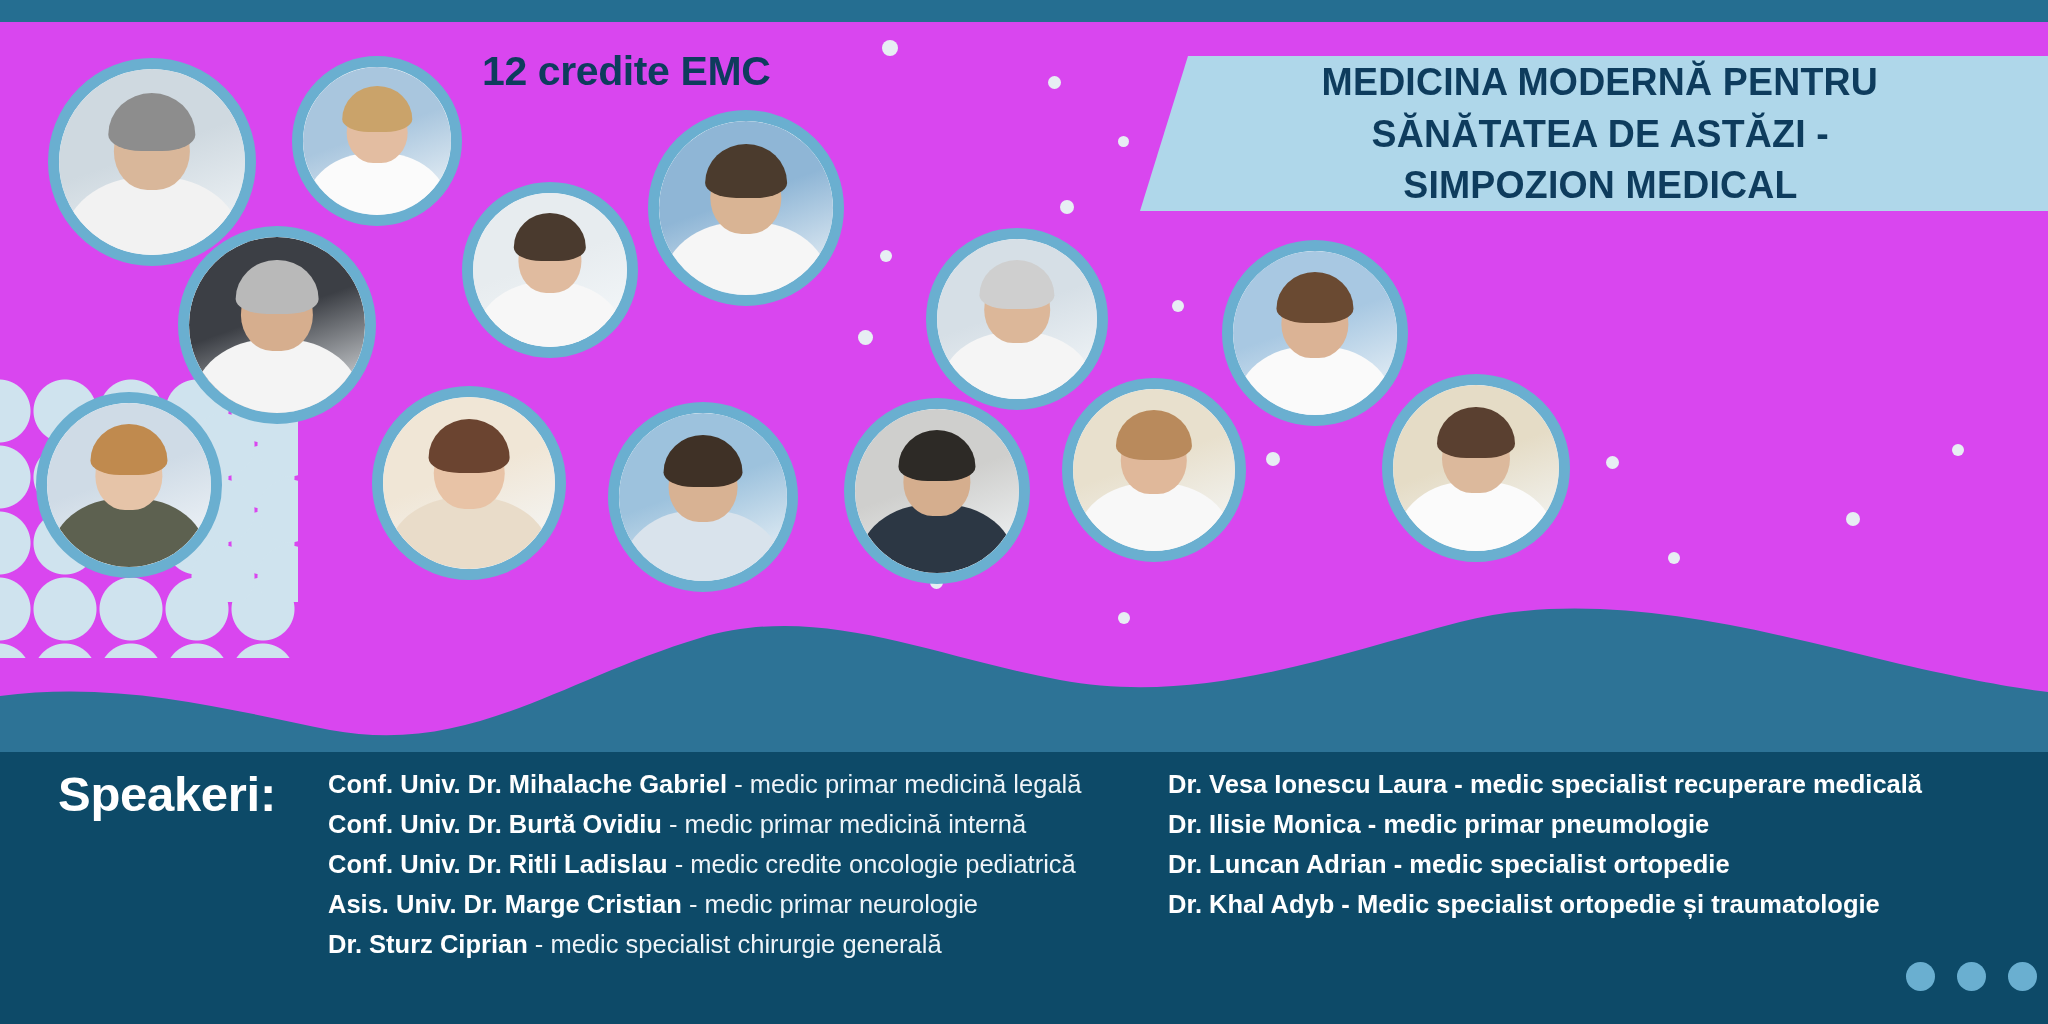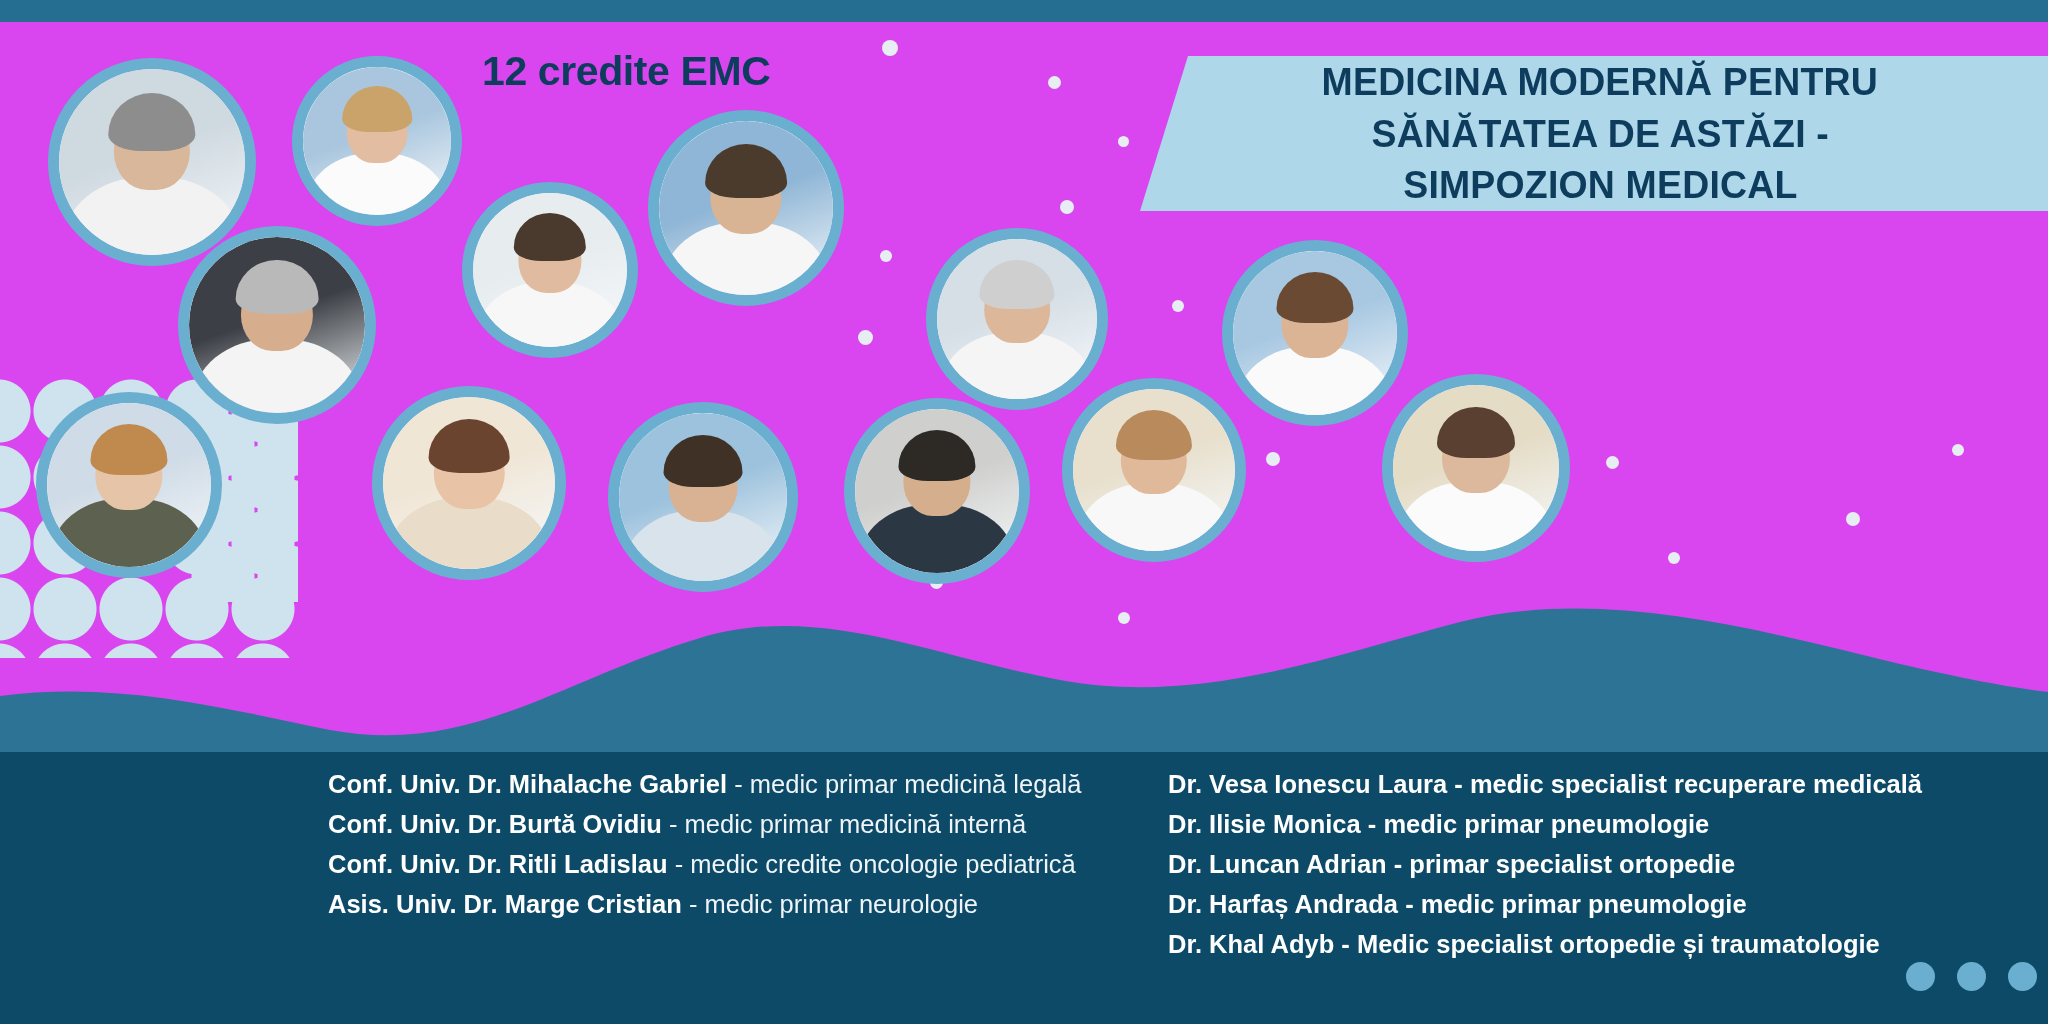--- a/index.html
+++ b/index.html
@@ -353,31 +353,32 @@
         <div class="inner">
           <div class="bd" style="background: linear-gradient(160deg, rgb(229, 220, 198) 0%, rgb(229, 220, 198) 45%, rgba(255, 255, 255, 0.45) 100%);"></div>
           <div class="torso" style="background: rgb(251, 251, 251);"></div>
           <div class="head" style="background: rgb(220, 185, 156);"></div>
           <div class="hair" style="background: rgb(90, 64, 48);"></div>
         </div>
       </div>
     </div>
 
   <div class="footer"></div>
+  <div class="speakers-label">Speakeri:</div>
   <div class="col col-left" id="col-left">
       <div><span class="nm">Conf. Univ. Dr. Mihalache Gabriel</span><span class="ds"> - medic primar medicină legală</span></div>
       <div><span class="nm">Conf. Univ. Dr. Burtă Ovidiu</span><span class="ds"> - medic primar medicină internă</span></div>
       <div><span class="nm">Conf. Univ. Dr. Ritli Ladislau</span><span class="ds"> - medic credite oncologie pediatrică</span></div>
       <div><span class="nm">Asis. Univ. Dr. Marge Cristian</span><span class="ds"> - medic primar neurologie</span></div>
+      <div><span class="nm">Dr. Sturz Ciprian</span><span class="ds"> - medic specialist chirurgie generală</span></div>
     </div>
   <div class="col col-right" id="col-right">
       <div><span class="nm">Dr. Vesa Ionescu Laura</span><span class="ds"> - medic specialist recuperare medicală</span></div>
       <div><span class="nm">Dr. Ilisie Monica</span><span class="ds"> - medic primar pneumologie</span></div>
-      <div><span class="nm">Dr. Luncan Adrian</span><span class="ds"> - primar specialist ortopedie</span></div>
-      <div><span class="nm">Dr. Harfaș Andrada</span><span class="ds"> - medic primar pneumologie</span></div>
+      <div><span class="nm">Dr. Luncan Adrian</span><span class="ds"> - medic specialist ortopedie</span></div>
       <div><span class="nm">Dr. Khal Adyb</span><span class="ds"> - Medic specialist ortopedie și traumatologie</span></div>
     </div>
   <div class="footdots" id="footdots">
       <i></i>
       <i></i>
       <i></i>
     </div>
 
 </div>
 

